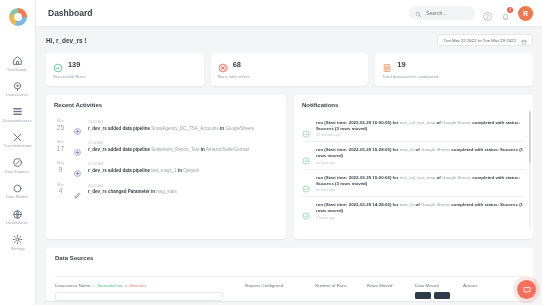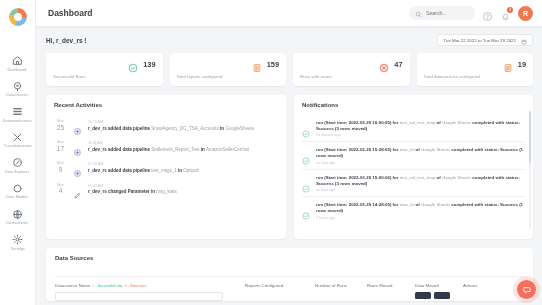--- a/index.html
+++ b/index.html
@@ -88,21 +88,21 @@
   }
   .daterange-text { font-size: 4.4px; color: #5b6169; white-space: nowrap; }
   .daterange svg { width: 6px; height: 6px; }
 
   
   .stats { display: flex; gap: 7px; margin-bottom: 9px; }
   .stat-card {
     flex: 1; background: #fff; border-radius: 4px; padding: 6px 7px 7px;
     box-shadow: 0 1px 2px rgba(16,24,40,.06); min-width: 0;
   }
-  .stat-top { display: flex; align-items: center; gap: 5px; justify-content: flex-end; }
+  .stat-top { display: flex; align-items: center; gap: 5px; }
   .stat-ico { width: 10px; height: 10px; flex: 0 0 10px; }
   .stat-val { font-size: 7.4px; font-weight: 700; color: #3c4149; white-space: nowrap; }
   .stat-lbl { font-size: 4.4px; color: #9aa0a8; margin-top: 5px; white-space: nowrap; overflow: hidden; text-overflow: ellipsis; }
 
   
   .panels { display: flex; gap: 8px; }
   .panel {
     background: #fff; border-radius: 4px; box-shadow: 0 1px 2px rgba(16,24,40,.06);
     padding: 7px 8px 6px; min-width: 0;
   }
@@ -320,42 +320,30 @@
               <svg viewBox="0 0 16 16">
                   <circle cx="8" cy="8" r="6.2" fill="none" stroke="#3fb67a" stroke-width="1.2"></circle>
                   <path d="M5.3 8.1 7.2 10l3.5-3.6" fill="none" stroke="#3fb67a" stroke-width="1.4" stroke-linecap="round" stroke-linejoin="round"></path>
                 </svg>
             </span>
             <span class="stat-val">139</span>
           </div>
           <div class="stat-lbl">Successful Runs</div>
         </div>
 
-        <div class="stat-card">
-          <div class="stat-top">
-            <span class="stat-ico">
-              <svg viewBox="0 0 16 16">
-                  <rect x="3.4" y="2.4" width="9.2" height="11.2" rx="1.4" fill="#fae2d4" stroke="#f08b54" stroke-width="1.1"></rect>
-                  <path d="M5.8 6.2h4.4M5.8 8.6h4.4M5.8 11h2.6" stroke="#f08b54" stroke-width="1.1" stroke-linecap="round"></path>
-                </svg>
-            </span>
-            <span class="stat-val">159</span>
-          </div>
-          <div class="stat-lbl">Total reports configured</div>
-        </div>
 
         <div class="stat-card">
           <div class="stat-top">
             <span class="stat-ico">
               <svg viewBox="0 0 16 16">
                   <circle cx="8" cy="8" r="6.2" fill="#fbe2dd" stroke="#ef5b44" stroke-width="1.2"></circle>
                   <path d="M5.9 5.9l4.2 4.2M10.1 5.9l-4.2 4.2" stroke="#ef5b44" stroke-width="1.3" stroke-linecap="round"></path>
                 </svg>
             </span>
-            <span class="stat-val">47</span>
+            <span class="stat-val">68</span>
           </div>
           <div class="stat-lbl">Runs with errors</div>
         </div>
 
 
         <div class="stat-card">
           <div class="stat-top">
             <span class="stat-ico">
               <svg viewBox="0 0 16 16">
                   <rect x="3.4" y="2.4" width="9.2" height="11.2" rx="1.4" fill="#fae2d4" stroke="#f08b54" stroke-width="1.1"></rect>

